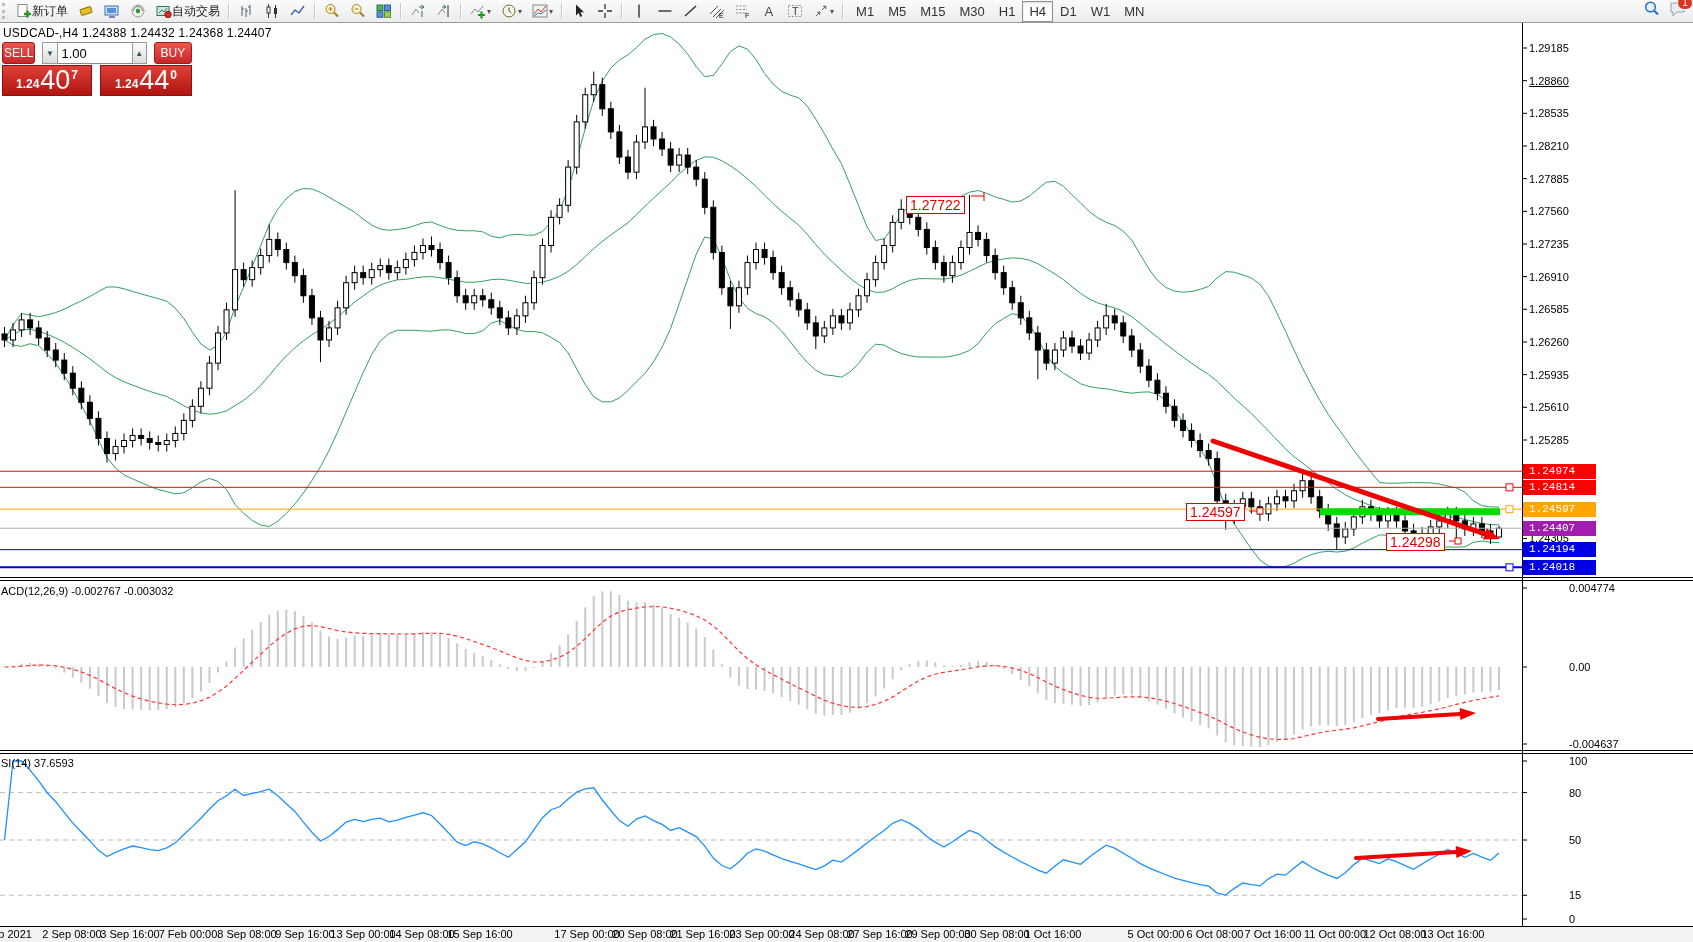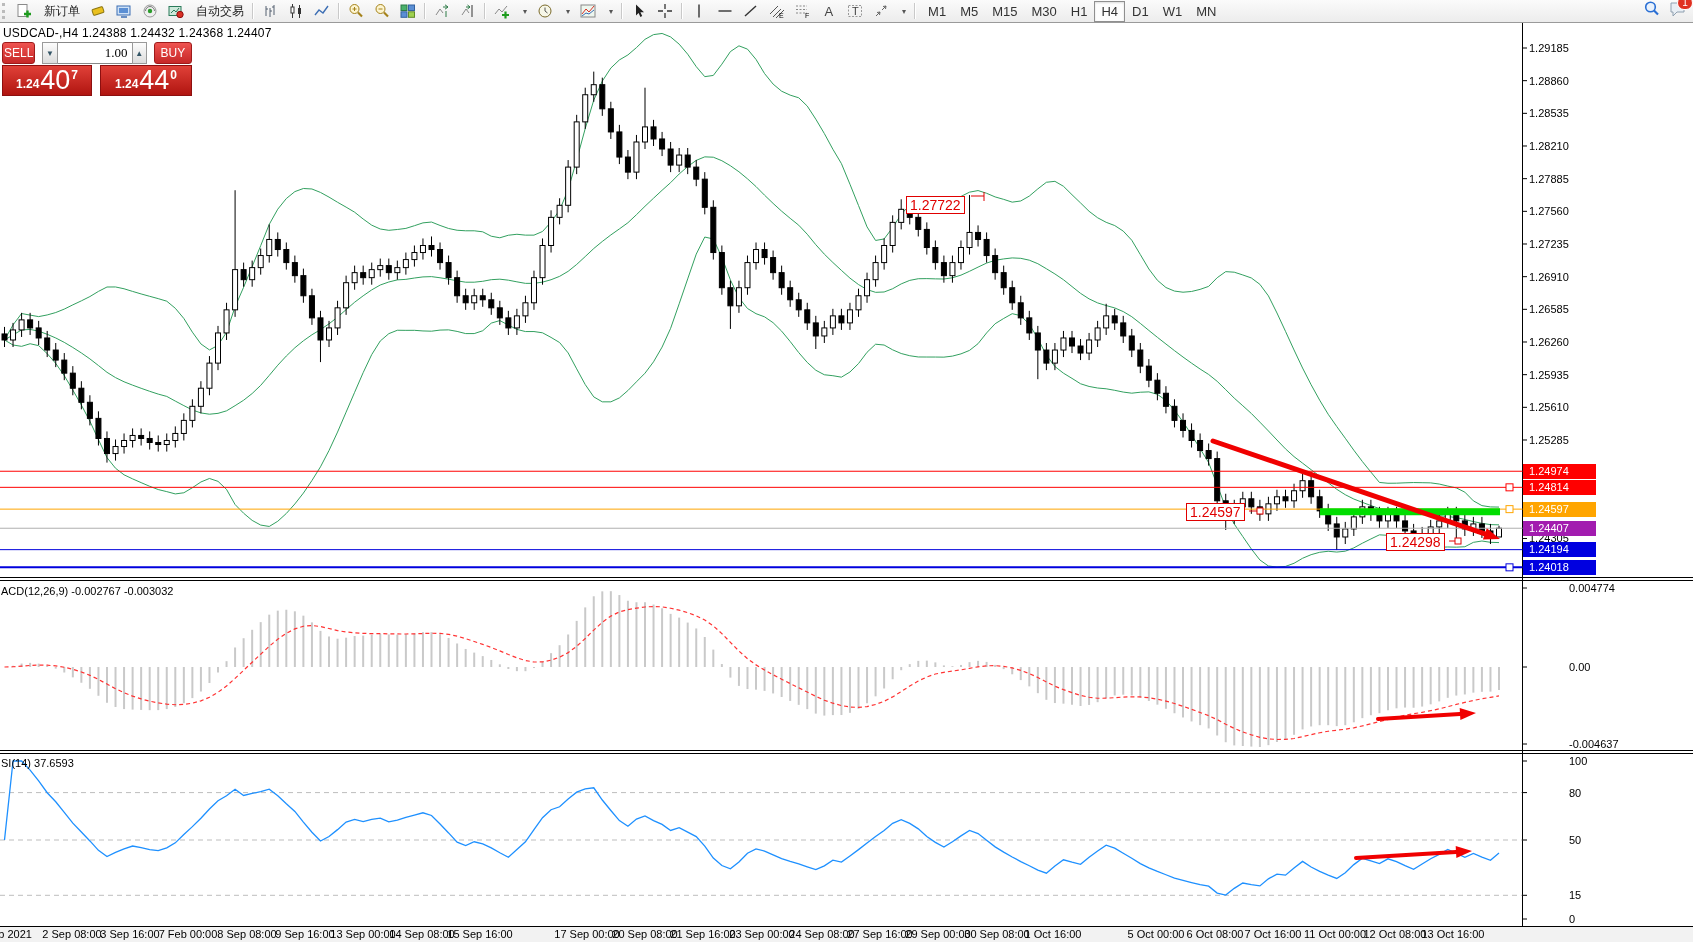--- a/index.html
+++ b/index.html
@@ -2,53 +2,53 @@
 <html><head>
 <meta charset="utf-8">
 <style>
   html,body{margin:0;padding:0;background:#fff;font-family:"Liberation Sans",sans-serif;}
   .screen{position:relative;width:1693px;height:942px;overflow:hidden;background:#fff;}
   
   .toolbar{position:absolute;left:0;top:0;width:1693px;height:22px;background:linear-gradient(#fbfbfb,#ececec);
     border-bottom:1px solid #9a9a9a;display:flex;align-items:center;z-index:40;}
   .tsep{width:1px;height:16px;background:#c9c9c9;border-right:1px solid #fff;margin:0 3px;}
   .grip{width:4px;height:16px;margin:0 2px;border-left:3px dotted #bbb;}
-  .tbtn{display:flex;align-items:center;gap:12px;height:20px;padding:0 4px;border:1px solid transparent;
+  .tbtn{display:flex;align-items:center;gap:0;height:20px;padding:0 4px;border:1px solid transparent;
     background:transparent;font-size:12px;color:#222;cursor:default;font-family:"Liberation Sans",sans-serif;}
   .tbtn svg{display:block;}
   .caret{font-size:8px;color:#555;margin-left:1px;}
   .tf-group{display:flex;align-items:center;height:20px;margin-left:2px;}
   .tf{font-size:13px;color:#333;padding:2px 6px;border:1px solid transparent;cursor:default;}
   .tf.active{background:#fdfdfd;border:1px solid #8f8f8f;box-shadow:inset 0 1px 2px #ddd;}
   .tool-right{position:absolute;right:6px;top:1px;display:flex;align-items:center;gap:8px;height:20px;}
   .badge{position:absolute;right:-6px;top:-5px;background:#e03020;color:#fff;border-radius:8px;
     font-size:10px;line-height:12px;min-width:12px;text-align:center;padding:0 1px;border:1px solid #fff;}
   
   #chart-svg{position:absolute;left:0;top:0;z-index:1;}
   .ohlc-title{position:absolute;left:3px;top:26px;font-size:12px;color:#000;z-index:10;letter-spacing:0.2px;}
   .pane-label{position:absolute;left:1px;font-size:11px;color:#000;z-index:10;}
   .price-tick{position:absolute;left:1529px;width:70px;font-size:11px;color:#000;line-height:14px;z-index:5;}
   .price-marker{position:absolute;left:1523px;width:73px;font-size:11px;line-height:15px;height:15px;
-    padding-left:6px;box-sizing:border-box;z-index:6;}
+    padding-left:6px;box-sizing:border-box;z-index:6;font-family:Liberation Mono, monospace;}
   .ind-tick{position:absolute;left:1529px;font-size:11px;color:#000;line-height:14px;z-index:5;margin-left:40px;}
   .time-axis{position:absolute;left:0;top:927px;width:1693px;height:15px;background:#f2f2f2;z-index:5;}
   .time-label{position:absolute;top:1px;transform:translateX(-50%);font-size:11px;color:#000;white-space:nowrap;}
   .callout{position:absolute;border:1px solid #e00000;background:#fff;color:#e00000;font-size:14px;
     line-height:16px;padding:0 3px;z-index:8;white-space:nowrap;}
   
   .trade-panel{position:absolute;left:2px;top:42px;width:190px;z-index:20;font-family:"Liberation Sans",sans-serif;}
   .tp-row1{display:flex;height:22px;align-items:stretch;}
   .tp-sell,.tp-buy{background:linear-gradient(#ef5350,#c62828);color:#fff;font-size:12px;border:1px solid #9e1b1b;
     border-radius:3px;display:flex;align-items:center;justify-content:center;cursor:pointer;}
   .tp-sell{width:38px;}
   .tp-buy{width:44px;margin-left:7px;}
   .tp-spin{width:16px;background:linear-gradient(#fdfdfd,#dcdcdc);border:1px solid #9a9a9a;color:#356;
     font-size:8px;display:flex;align-items:center;justify-content:center;cursor:pointer;}
-  .tp-vol{width:66px;border:1px solid #888;border-left:none;border-right:none;font-size:13px;text-align:right;
-    padding:0 4px;font-family:Liberation Serif, serif;}
+  .tp-vol{width:66px;border:1px solid #888;border-left:none;border-right:none;font-size:13px;text-align:left;
+    padding:0 4px;font-family:Liberation Sans, sans-serif;}
   .tp-row2{display:flex;height:31px;margin-top:1px;}
   .tp-price{background:linear-gradient(#e04038,#b01510);border:1px solid #8d0f0f;color:#fff;
     display:flex;align-items:flex-end;justify-content:center;padding:0 2px 1px 2px;}
   .tp-price.left{width:86px;}
   .tp-price.right{width:88px;margin-left:8px;}
   .tp-small{font-size:12px;font-weight:bold;margin:0 1px 3px 0;}
   .tp-big{font-size:27px;line-height:27px;}
   .tp-sup{font-size:12px;font-weight:bold;margin:2px 0 0 1px;align-self:flex-start;}
 </style>
 </head>
@@ -905,21 +905,21 @@
       <line x1="1522" y1="919" x2="1527" y2="919" stroke="#000"></line>
     </svg>
 
   <div class="ohlc-title">USDCAD-,H4  1.24388 1.24432 1.24368 1.24407</div>
 
   <div class="pane-label" style="top:585px;">ACD(12,26,9) -0.002767 -0.003032</div>
   <div class="pane-label" style="top:757px;">SI(14) 37.6593</div>
 
   <div id="tick-layer">
       <div class="price-tick" style="top: 41px;">1.29185</div>
-      <div class="price-tick" style="top: 73.6657px;">1.28860</div>
+      <div class="price-tick" style="top: 73.6657px; text-decoration: underline;">1.28860</div>
       <div class="price-tick" style="top: 106.331px;">1.28535</div>
       <div class="price-tick" style="top: 138.997px;">1.28210</div>
       <div class="price-tick" style="top: 171.663px;">1.27885</div>
       <div class="price-tick" style="top: 204.329px;">1.27560</div>
       <div class="price-tick" style="top: 236.994px;">1.27235</div>
       <div class="price-tick" style="top: 269.66px;">1.26910</div>
       <div class="price-tick" style="top: 302.326px;">1.26585</div>
       <div class="price-tick" style="top: 334.992px;">1.26260</div>
       <div class="price-tick" style="top: 367.657px;">1.25935</div>
       <div class="price-tick" style="top: 400.323px;">1.25610</div>

